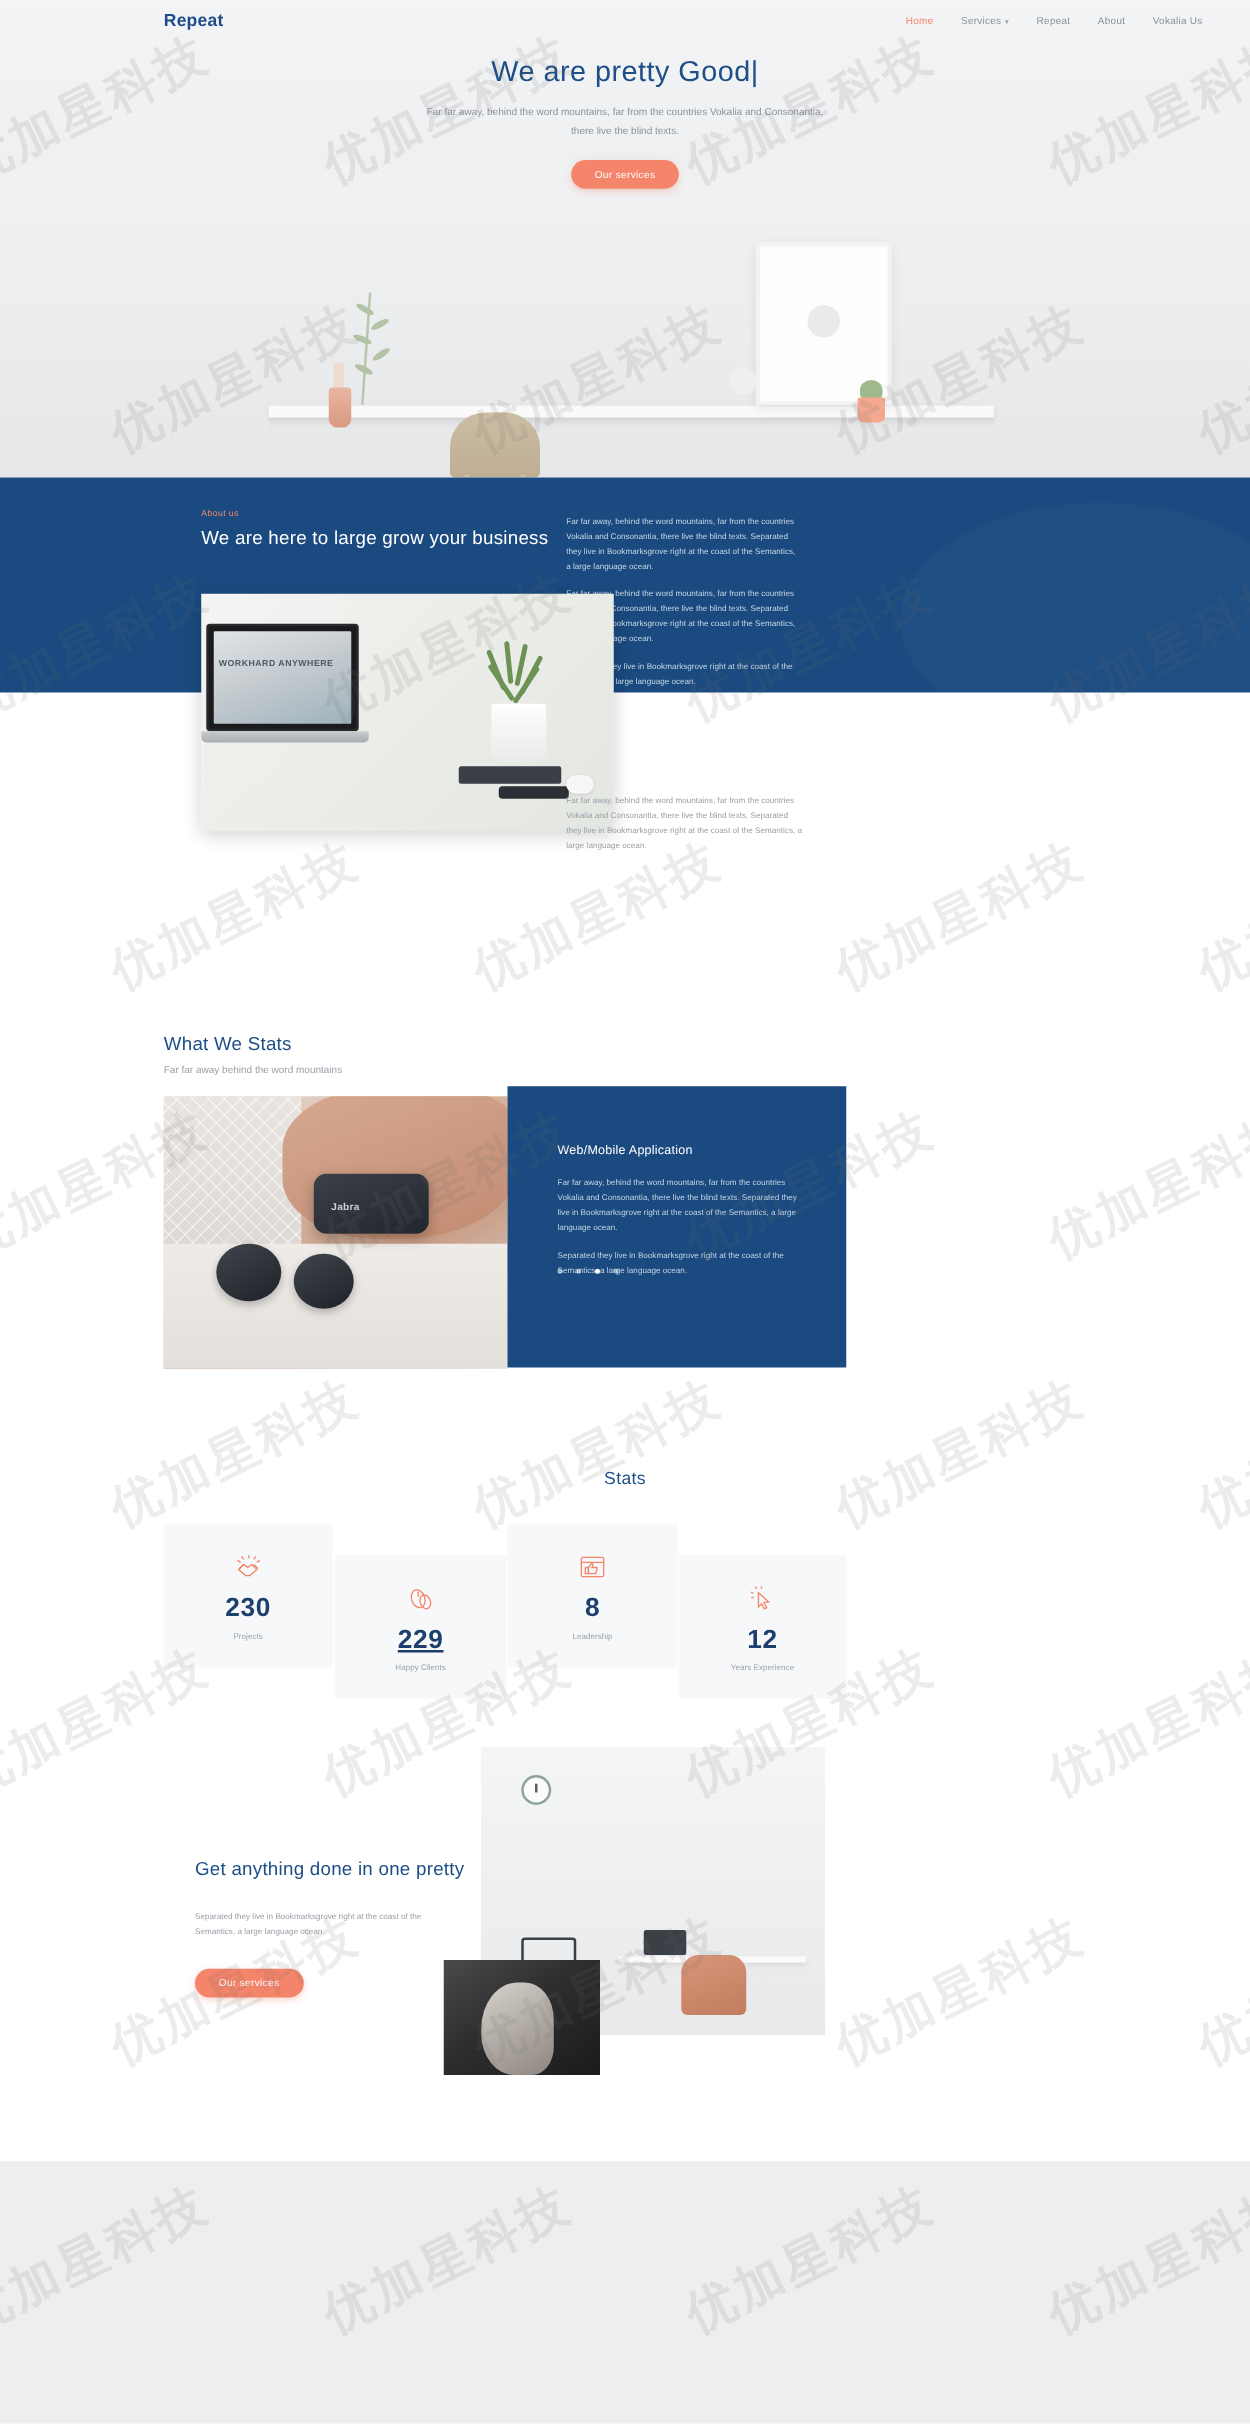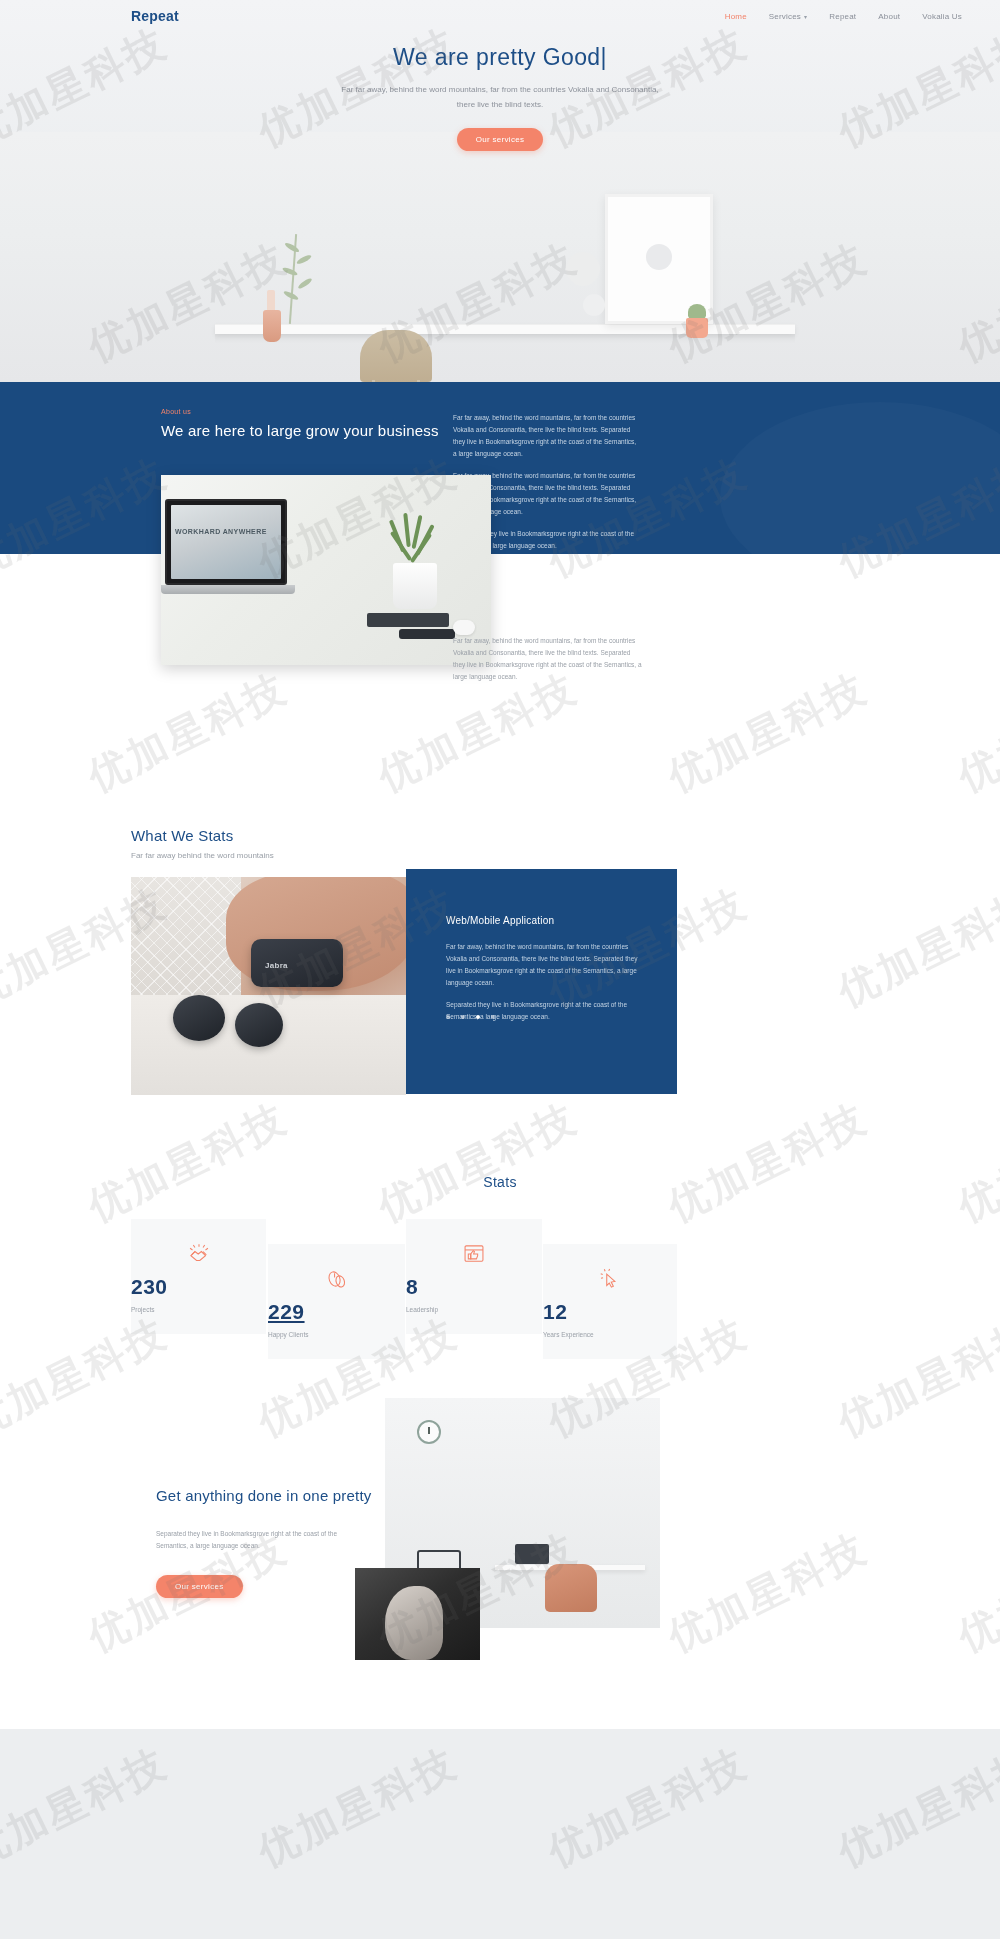--- a/index.html
+++ b/index.html
@@ -256,21 +256,21 @@
   .dots{position:absolute;left:40px;top:146px;display:flex;gap:11px;}
   .dot{width:4px;height:4px;border-radius:50%;background:rgba(255,255,255,0.5);}
   .dot.active{background:#ffffff;}
 
   
   .stats-title{
     position:absolute;left:0;top:1174px;width:1000px;text-align:center;
     font-size:14px;color:#1d4e87;font-weight:400;letter-spacing:0.3px;
   }
   .stat{
-    position:absolute;background:#f7f8f9;
+    position:absolute;background:#f7f8f9;text-align:center;
   }
   .stat .icon{margin:0 auto;display:block;}
   .stat .num{
     font-size:21px;color:#1c3f6e;font-weight:700;letter-spacing:0.5px;line-height:1;
   }
   .stat .lbl{font-size:6.5px;color:#9aa0a8;margin-top:9px;}
 
   
   .ga-title{
     position:absolute;left:156px;top:1485px;width:230px;

